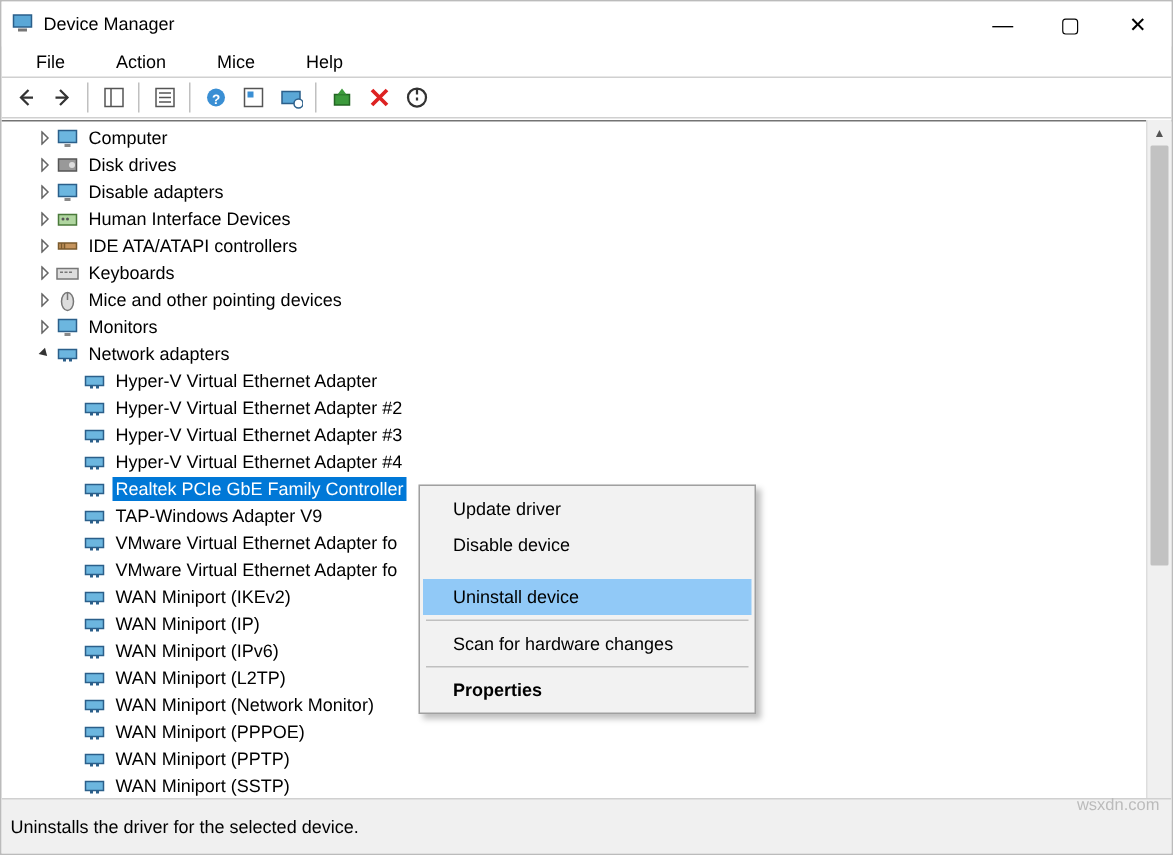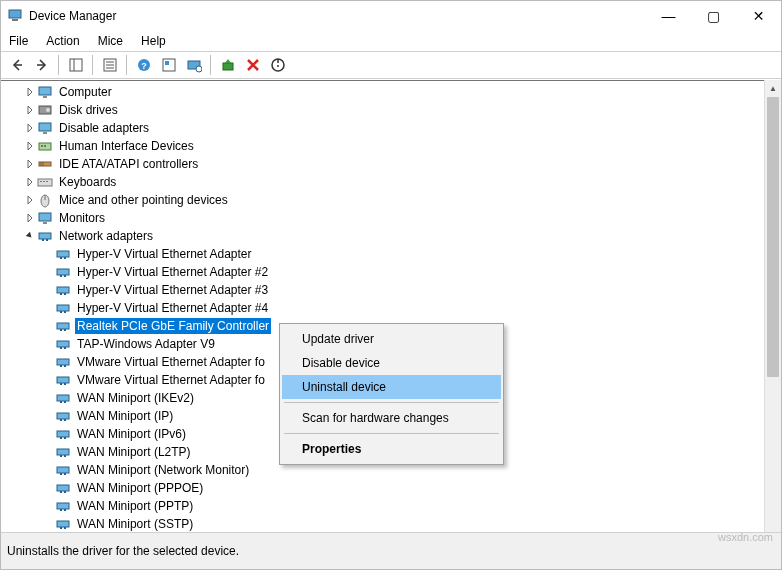--- a/index.html
+++ b/index.html
@@ -30,22 +30,22 @@
   .win-btn {
     width: 45px; height: 30px;
     display: inline-flex; align-items: center; justify-content: center;
     font-size: 14px; cursor: default;
   }
 
   .menubar {
     height: 20px;
     display: flex;
     align-items: center;
-    padding: 0 0;
-    gap: 2px;
+    padding: 0 15px;
+    gap: 18px;
   }
   .menubar .menu-item {
     padding: 2px 8px;
     cursor: default;
   }
 
   .toolbar {
     height: 28px;
     display: flex;
     align-items: center;
@@ -150,20 +150,21 @@
     padding: 3px 2px;
   }
   .ctx-item {
     height: 24px;
     display: flex; align-items: center;
     padding: 0 20px;
     cursor: default;
   }
   .ctx-item:hover, .ctx-item.hovered {
     background: #91c9f7;
+    margin-top: 11px;
   }
   .ctx-sep {
     height: 1px;
     background: #c0c0c0;
     margin: 3px 2px;
   }
   .ctx-item.bold { font-weight: bold; }
 </style>
 </head>
 <body>

